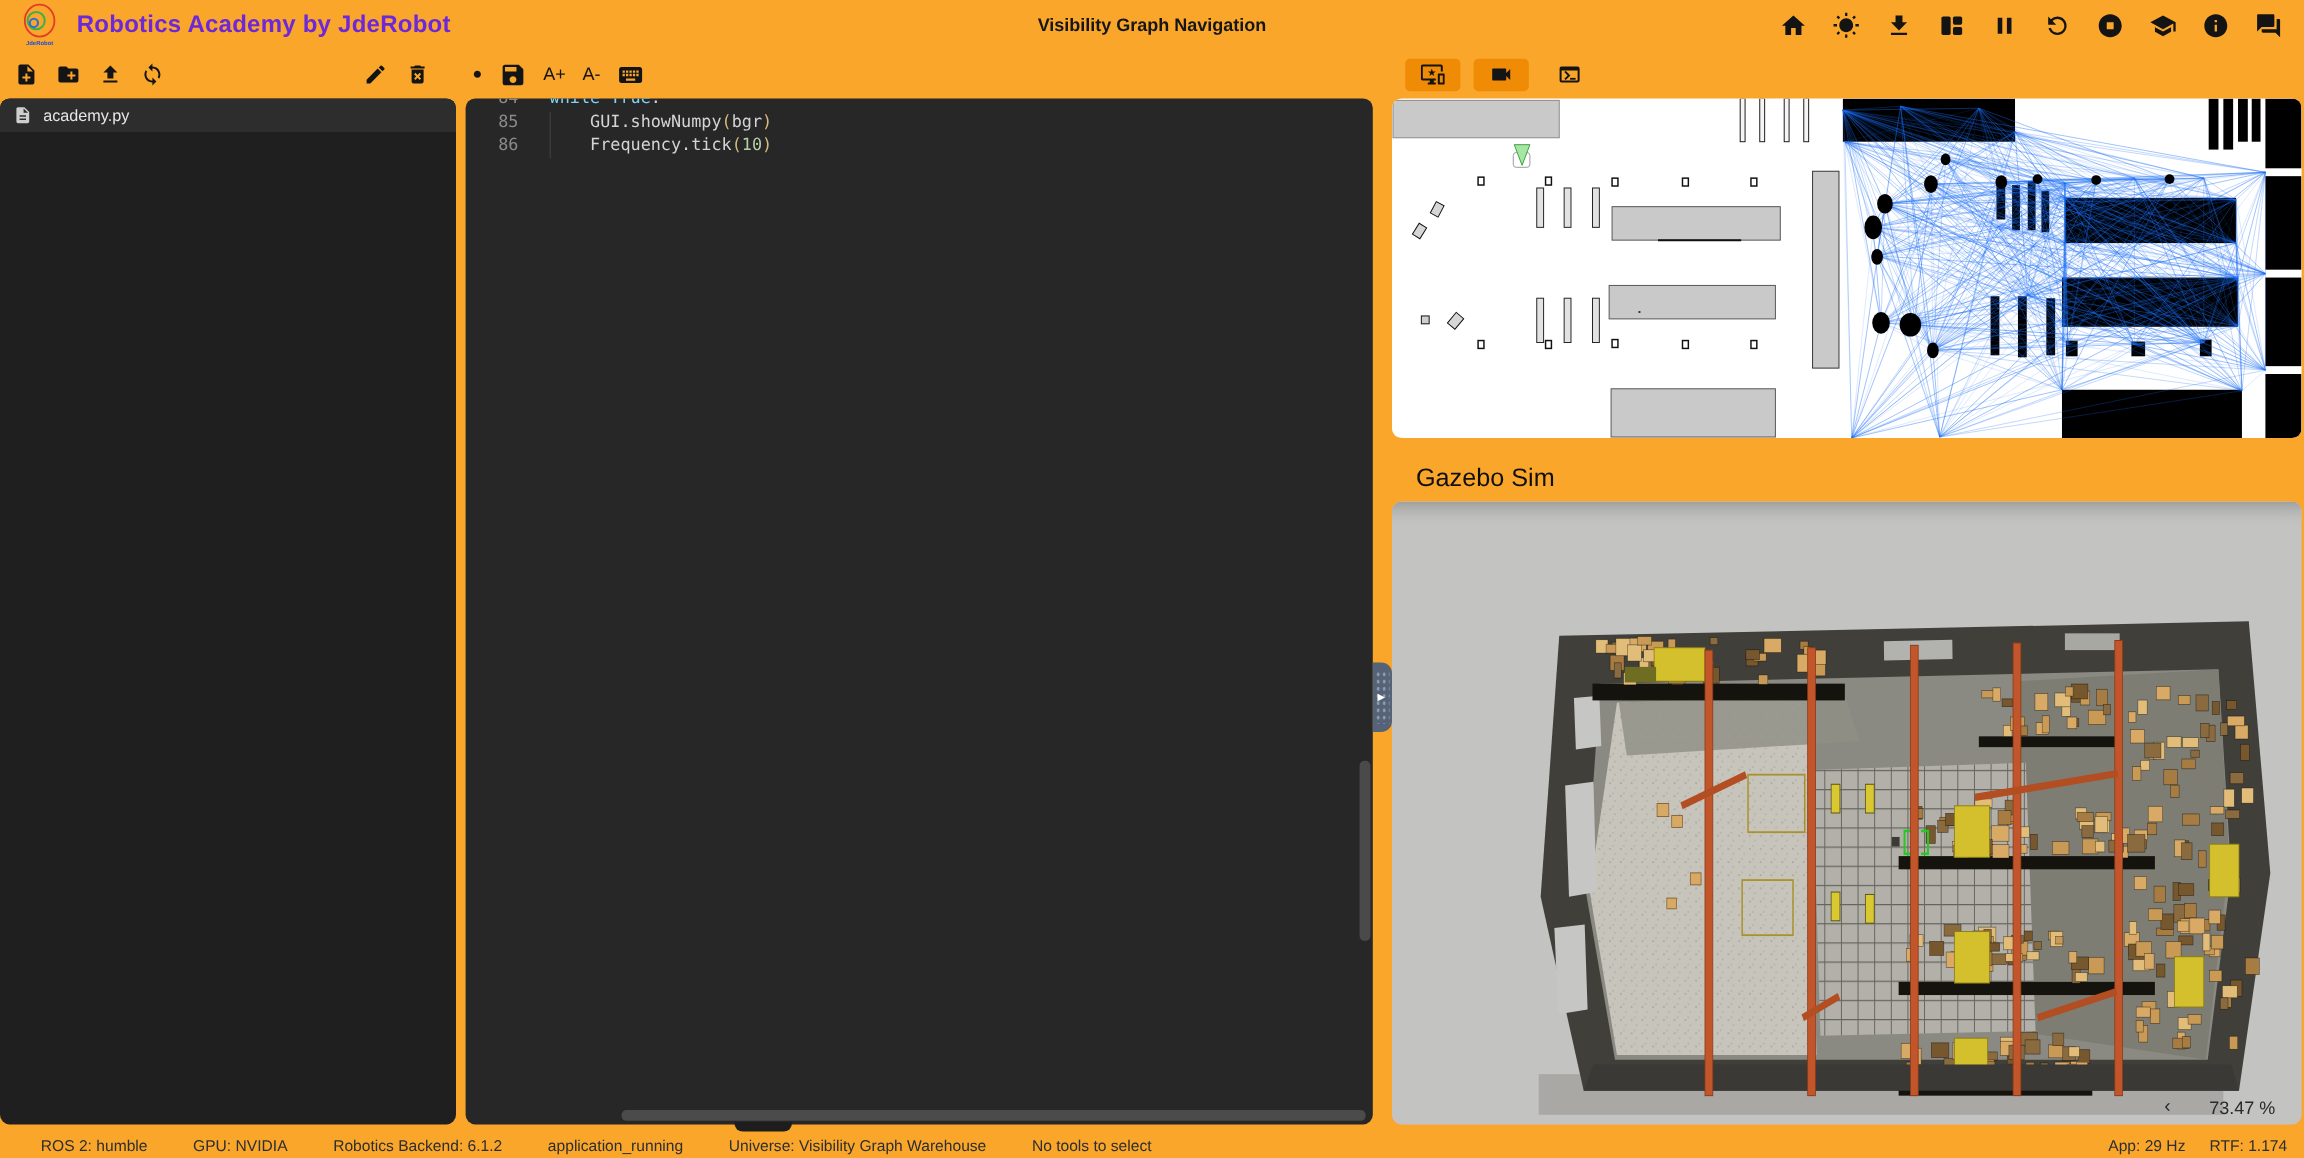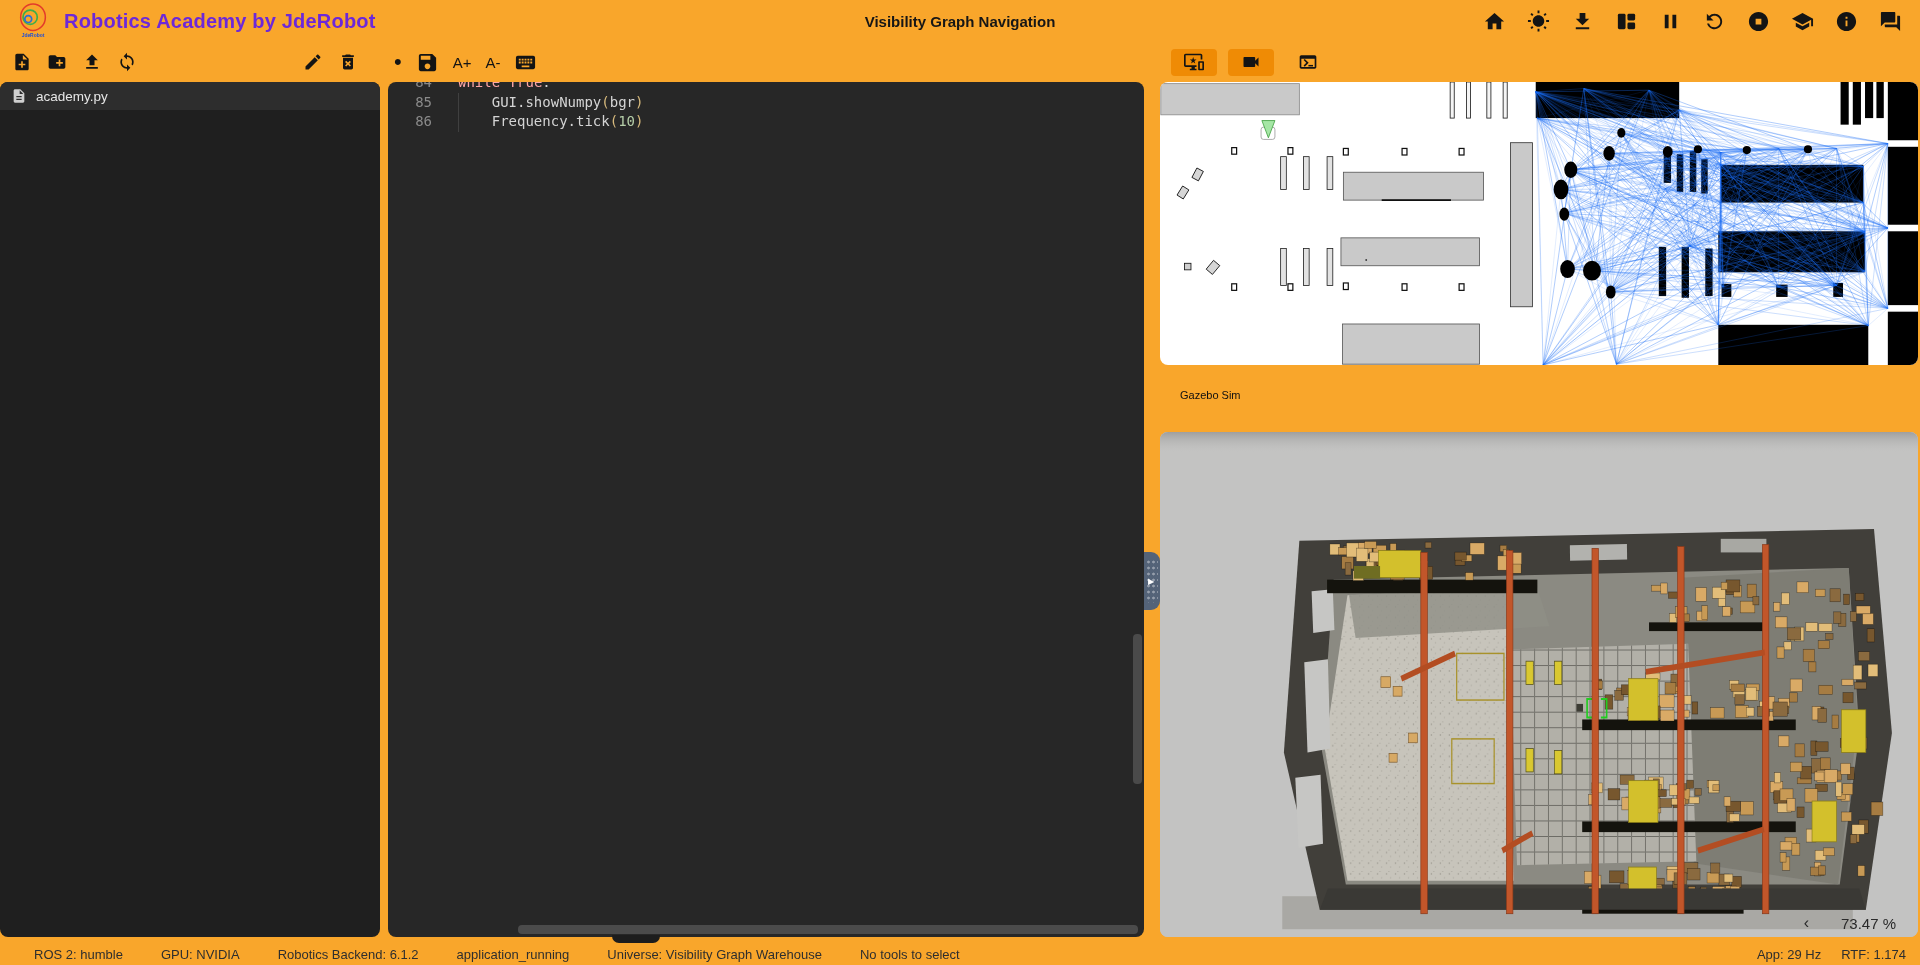--- a/index.html
+++ b/index.html
@@ -44,29 +44,29 @@
   .file-row.selected { background:#2d2d2d; }
   .file-row .f-icon { width:16px; height:16px; color:#cfcfcf; flex-shrink:0; }
   .file-row .f-icon svg { width:100%; height:100%; fill:currentColor; }
 
   .editor-panel { width:756px; margin-right:16px; position:relative; }
   .code-view { position:absolute; inset:0; background:#272727; border-radius:8px; overflow:hidden; }
   .code-lines { margin-top:-9px; }
   .line { display:flex; line-height:19.5px; font-family:"DejaVu Sans Mono",monospace; font-size:14px; white-space:pre; position:relative; }
   .ln { width:44px; text-align:right; padding-right:26px; color:#8a8a8a; flex-shrink:0; box-sizing:content-box; }
   .guide { position:absolute; left:70px; top:0; bottom:0; border-left:1px solid #404040; }
-  .tok-pl { color:#d4d4d4; } .tok-kw { color:#fca5a5; } .tok-br { color:#d7ba7d; } .tok-num { color:#b5cea8; }
+  .tok-pl { color:#d4d4d4; } .tok-kw { color:#7dd3fc; } .tok-br { color:#d7ba7d; } .tok-num { color:#b5cea8; }
   .vscroll { position:absolute; right:2px; top:552px; width:9px; height:150px; background:#4a4a4a; border-radius:4px; }
   .hscroll { position:absolute; left:130px; right:6px; bottom:3px; height:9px; background:#4b4b4b; border-radius:4px; }
   .notch { position:absolute; left:224px; bottom:-6px; width:48px; height:8px; background:#1d1d1d; border-radius:0 0 7px 7px; }
 
   .right-col { flex:1; display:flex; flex-direction:column; position:relative; min-width:0; }
   .map-panel { height:283px; background:#ffffff; border-radius:8px; overflow:hidden; flex-shrink:0; }
   .map-panel svg { display:block; width:100%; height:100%; }
-  .gz-header { height:36px; margin-top:24px; display:flex; align-items:flex-start; padding-left:20px; font-size:11px; color:#101010; flex-shrink:0; }
+  .gz-header { height:36px; margin-top:10px; display:flex; align-items:flex-end; padding-left:20px; font-size:21px; color:#101010; flex-shrink:0; }
   .gazebo-panel { flex:1; margin-top:7px; background:#c3c3c2; border-radius:8px; position:relative; overflow:hidden; }
   .gazebo-panel svg { display:block; width:100%; height:100%; }
   .rtf-overlay { position:absolute; right:22px; bottom:5px; display:flex; align-items:center; gap:32px; font-size:15px; color:#2a2a2a; }
   .rtf-chevron { font-size:16px; cursor:pointer; }
 
   .drawer-handle { position:absolute; left:-16px; top:470px; width:16px; height:58px; background:#546378; border-radius:0 9px 9px 0; cursor:pointer; }
   .dh-dots { position:absolute; inset:7px 2px; background-image:radial-gradient(rgba(255,255,255,.38) 1px, transparent 1.4px); background-size:5px 6px; }
   .dh-arrow { position:absolute; left:4px; top:50%; transform:translateY(-50%); color:#fff; font-size:8px; }
 
   

